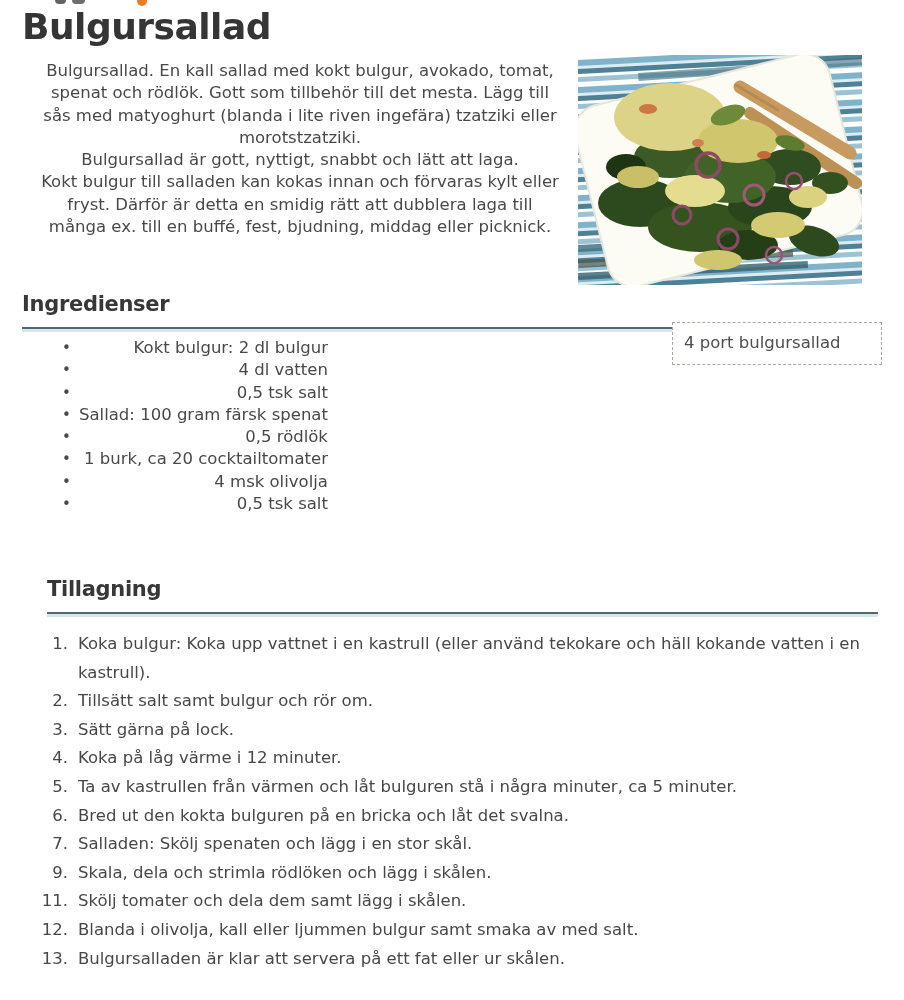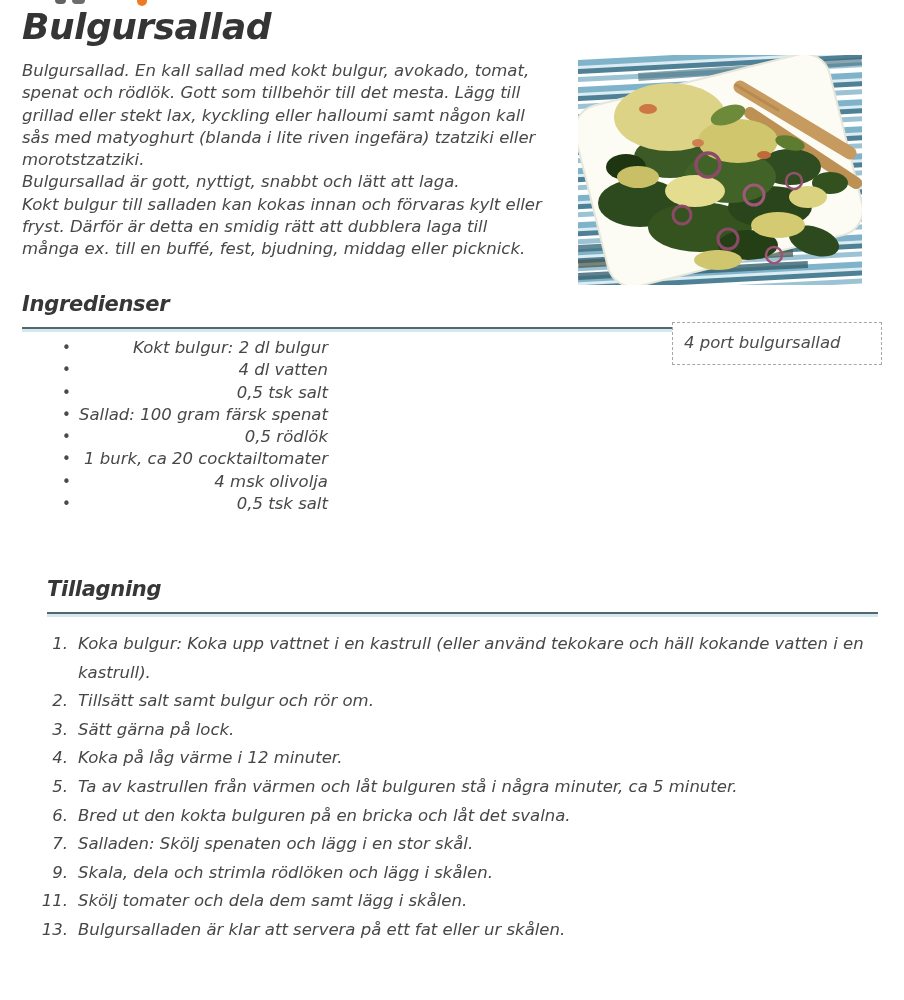--- a/index.html
+++ b/index.html
@@ -3,38 +3,37 @@
 <meta charset="utf-8">
 <style>
   html,body { margin:0; padding:0; background:#ffffff; }
   .page {
     position:relative;
     width:904px; height:1000px;
     background:#ffffff;
     font-family:"DejaVu Sans","Liberation Sans",sans-serif;
     color:#474747;
     overflow:hidden;
-    font-style:italic;
   }
 
   
   .remnant { position:absolute; top:0; }
   .remnant-dark1 { left:55px; width:11px; height:4px; background:#3c3c3c; border-radius:0 0 4px 4px; opacity:.8; }
   .remnant-dark2 { left:72px; width:13px; height:4px; background:#3c3c3c; border-radius:0 0 4px 4px; opacity:.75; }
   .remnant-orange { left:137px; width:10px; height:6px; background:#ee7a22; border-radius:0 0 6px 6px; }
 
   .title {
     position:absolute; left:22px; top:6px;
     font-size:36px; font-weight:700; color:#353535;
     letter-spacing:-0.5px; margin:0;
   }
 
   .intro {
     position:absolute; left:22px; top:60px; width:556px;
-    font-size:16.5px; line-height:22.3px; color:#484848;
+    font-size:16.5px; line-height:22.3px; color:#484848;text-align:center;
   }
   .intro .line { white-space:nowrap; }
 
   .photo-wrap {
     position:absolute; left:578px; top:55px; width:284px; height:230px;
   }
   .photo-wrap svg { display:block; }
 
   .section-head {
     position:absolute; left:22px; right:26px;
@@ -87,21 +86,20 @@
     <div class="remnant remnant-dark1"></div>
     <div class="remnant remnant-dark2"></div>
     <div class="remnant remnant-orange"></div>
   </div>
 
   <h1 class="title">Bulgursallad</h1>
 
   <div class="intro">
     <div class="line">Bulgursallad. En kall sallad med kokt bulgur, avokado, tomat,</div>
     <div class="line">spenat och rödlök. Gott som tillbehör till det mesta. Lägg till</div>
-    <div class="line">grillad eller stekt lax, kyckling eller halloumi samt någon kall</div>
     <div class="line">sås med matyoghurt (blanda i lite riven ingefära) tzatziki eller</div>
     <div class="line">morotstzatziki.</div>
     <div class="line">Bulgursallad är gott, nyttigt, snabbt och lätt att laga.</div>
     <div class="line">Kokt bulgur till salladen kan kokas innan och förvaras kylt eller</div>
     <div class="line">fryst. Därför är detta en smidig rätt att dubblera laga till</div>
     <div class="line">många ex. till en buffé, fest, bjudning, middag eller picknick.</div>
   </div>
 
   <div class="photo-wrap">
     <svg width="284" height="230" viewBox="0 0 284 230" xmlns="http://www.w3.org/2000/svg">
@@ -219,18 +217,22 @@
     </div>
     <div class="step-row">
       <span class="step-num">9.</span>
       <span class="step-text">Skala, dela och strimla rödlöken och lägg i skålen.</span>
     </div>
     <div class="step-row">
       <span class="step-num">11.</span>
       <span class="step-text">Skölj tomater och dela dem samt lägg i skålen.</span>
     </div>
     <div class="step-row">
+      <span class="step-num">12.</span>
+      <span class="step-text">Blanda i olivolja, kall eller ljummen bulgur samt smaka av med salt.</span>
+    </div>
+    <div class="step-row">
       <span class="step-num">13.</span>
       <span class="step-text">Bulgursalladen är klar att servera på ett fat eller ur skålen.</span>
     </div>
   </div>
 
 </div>
 
 </body></html>

